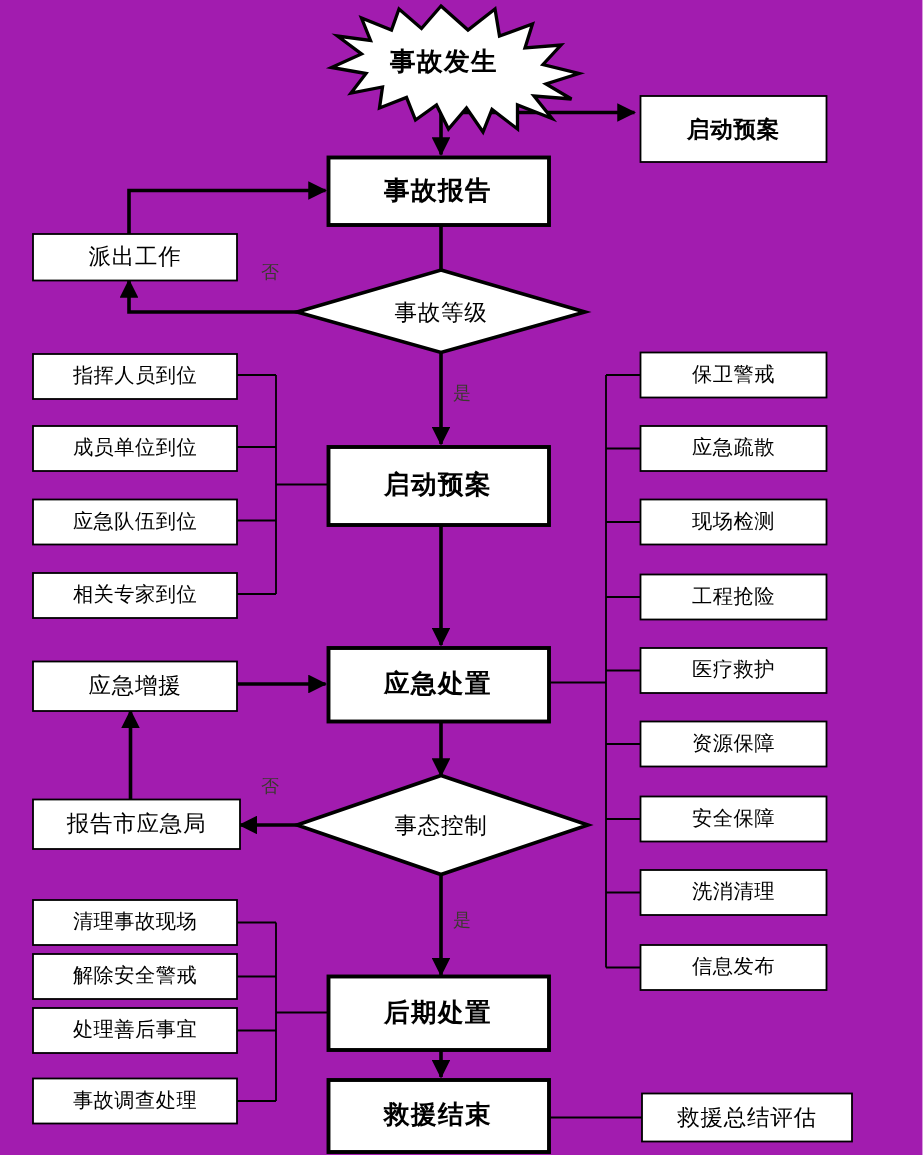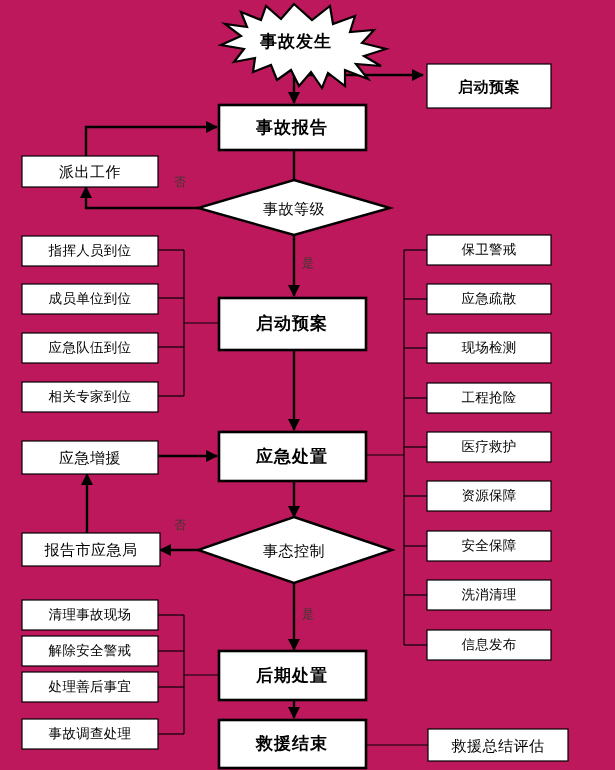--- a/index.html
+++ b/index.html
@@ -10,21 +10,21 @@
   body {
     width: 615px;
     height: 770px;
     font-family: "DejaVu Sans", "Liberation Sans", sans-serif;
   }
   #chart-root {
     position: relative;
     width: 615px;
     height: 770px;
     overflow: hidden;
-    background: #be185d;
+    background: #a21caf;
   }
   svg.flow {
     position: absolute;
     left: 0;
     top: 0;
     width: 615px;
     height: 770px;
   }
   .node-rect {
     fill: #ffffff;

